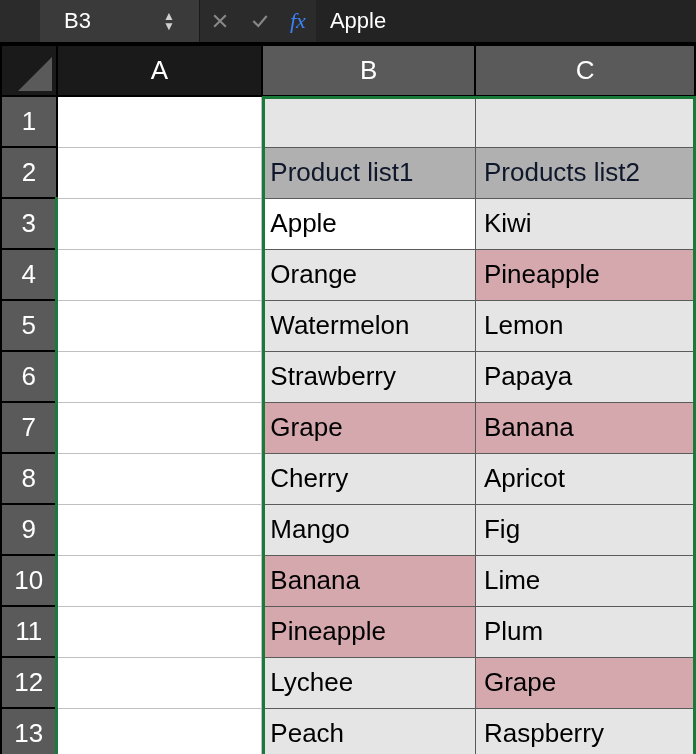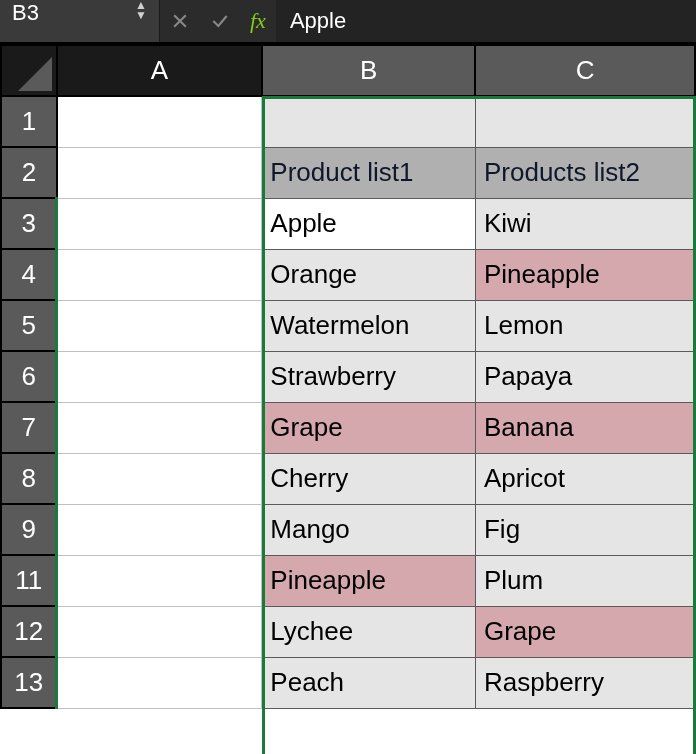--- a/index.html
+++ b/index.html
@@ -18,27 +18,29 @@
     
     .formula-bar {
       display: flex;
       align-items: center;
       height: 44px;
       background: #2b2b2b;
       border-bottom: 2px solid #000;
     }
     .name-box {
       display: flex;
+      align-items: center;
       width: 160px;
       height: 100%;
       background: #3a3a3a;
-      padding: 0 12px;
+      padding: 0 24px;
       color: #fff;
       font-size: 22px;
       border-right: 1px solid #1a1a1a;
+      margin-left: 40px;
     }
     .name-box-text {
       flex: 1;
     }
     .name-box-arrows {
       display: flex;
       flex-direction: column;
       align-items: center;
       gap: 0;
       color: #d0d0d0;
@@ -56,21 +58,21 @@
     .fb-btn svg {
       width: 20px;
       height: 20px;
     }
     .fx-label {
       display: flex;
       align-items: center;
       justify-content: center;
       height: 100%;
       padding: 0 10px;
-      color: #84cc16;
+      color: #3b82f6;
       font-style: italic;
       font-size: 22px;
       font-family: "Times New Roman", serif;
     }
     .formula-input {
       flex: 1;
       height: 100%;
       background: #232323;
       border: none;
       color: #fff;
@@ -261,20 +263,26 @@
       <td class="data-cell">Cherry</td>
       <td class="data-cell">Apricot</td>
     </tr>
     <tr>
       <th class="row-head selected-edge">9</th>
       <td class="cell-a"></td>
       <td class="data-cell">Mango</td>
       <td class="data-cell">Fig</td>
     </tr>
     <tr>
+      <th class="row-head selected-edge">10</th>
+      <td class="cell-a"></td>
+      <td class="data-cell highlight">Banana</td>
+      <td class="data-cell">Lime</td>
+    </tr>
+    <tr>
       <th class="row-head selected-edge">11</th>
       <td class="cell-a"></td>
       <td class="data-cell highlight">Pineapple</td>
       <td class="data-cell">Plum</td>
     </tr>
     <tr>
       <th class="row-head selected-edge">12</th>
       <td class="cell-a"></td>
       <td class="data-cell">Lychee</td>
       <td class="data-cell highlight">Grape</td>

